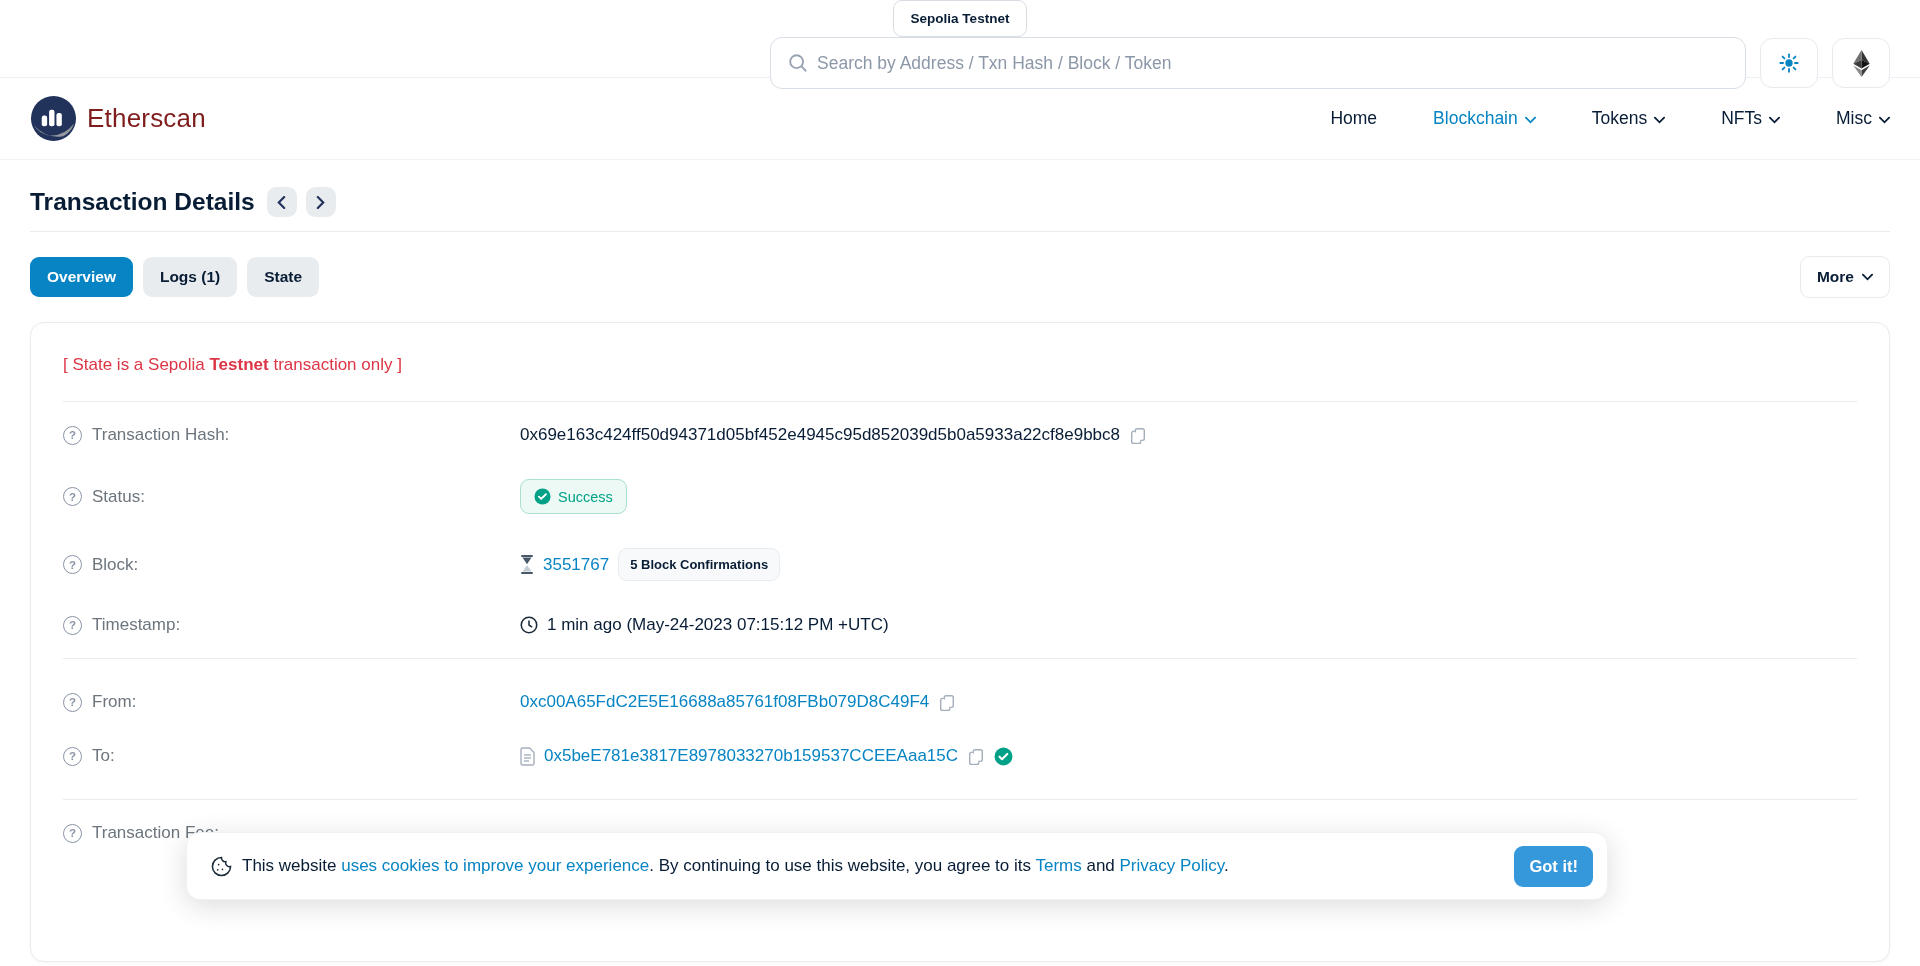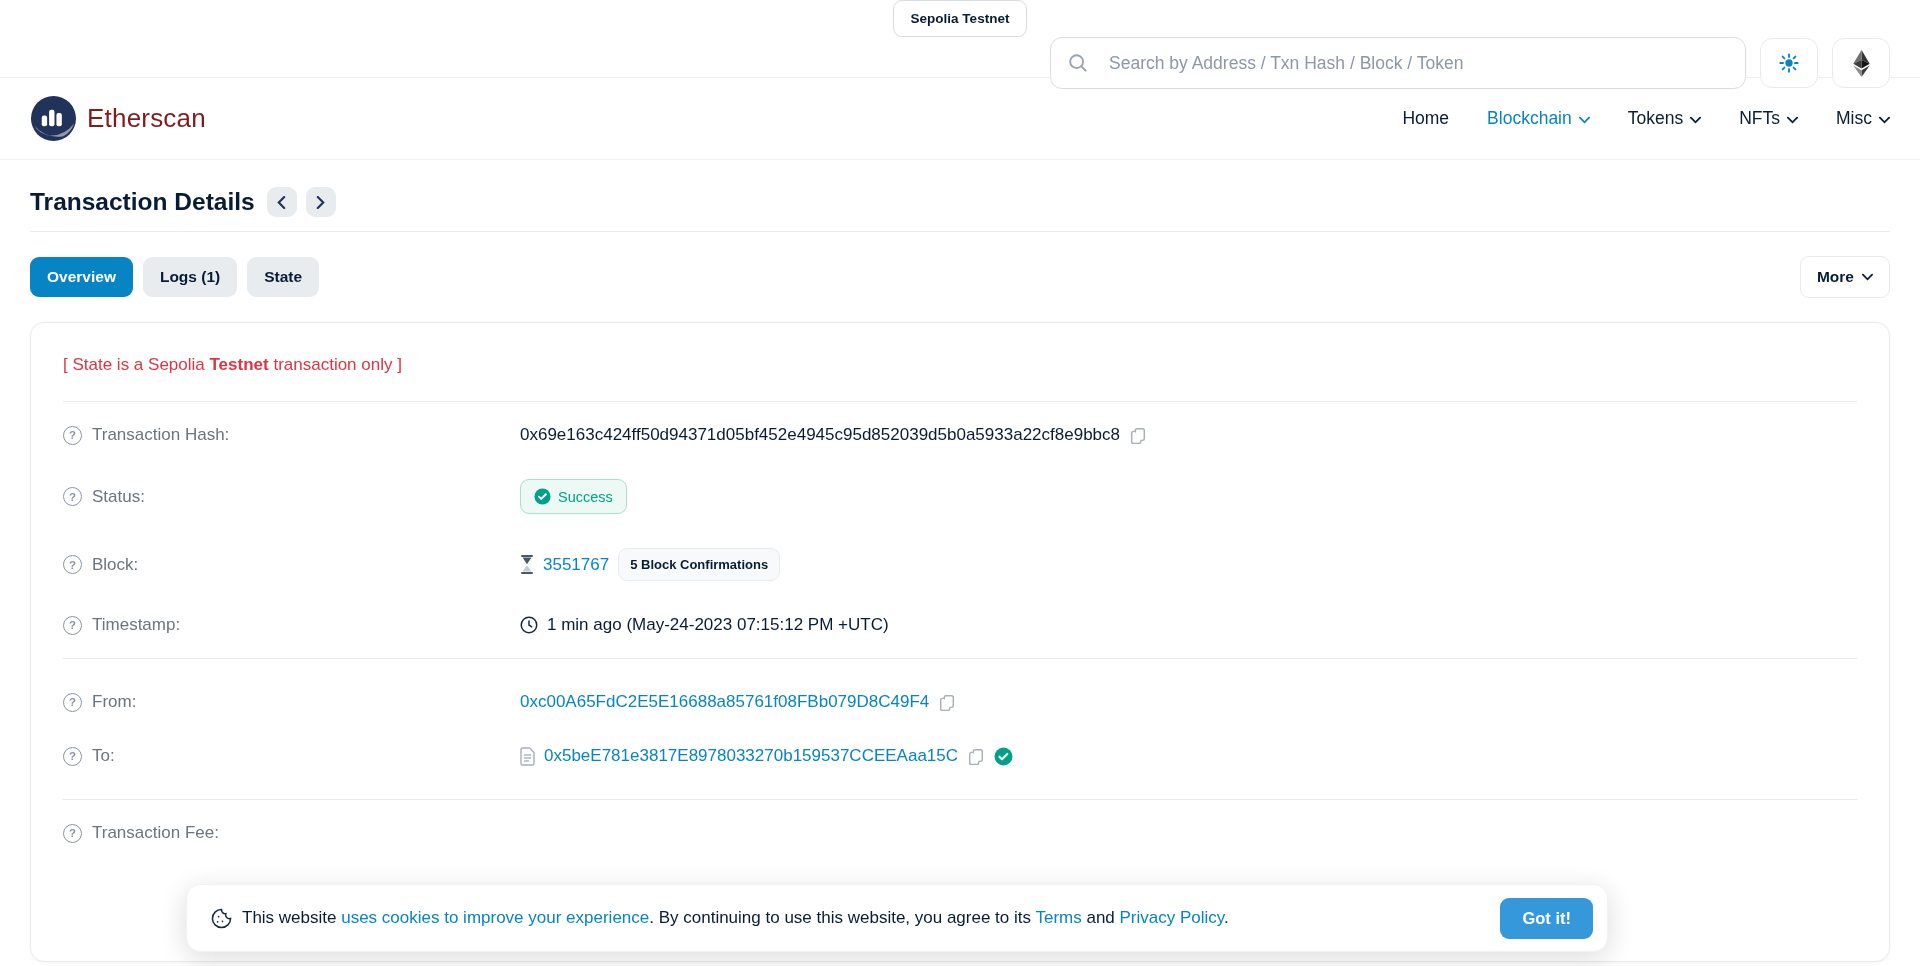--- a/index.html
+++ b/index.html
@@ -5,34 +5,34 @@
   * { margin:0; padding:0; box-sizing:border-box; }
   html,body { width:1920px; height:966px; overflow:hidden; background:#fff;
     font-family:"Liberation Sans", sans-serif; color:#081d35; }
 
   
   .topbar { height:78px; display:flex; align-items:center; padding:0 30px;
     border-bottom:1px solid #eef0f3; background:#fff;flex-direction:column; }
   .network-btn { border:1px solid #d7dce3; border-radius:9px; background:#fff;
     padding:10px 17px; font-size:13.5px; font-weight:700; color:#081d35; cursor:pointer; }
   .topbar-right { margin-left:auto; display:flex; align-items:center; gap:14px; }
-  .searchbox { width:696px; height:52px; border:1px solid #d8dee6; border-radius:12px;
-    background:#fff; display:flex; align-items:center; padding:0 16px; gap:20px; }
+  .searchbox { width:976px; height:52px; border:1px solid #d8dee6; border-radius:12px;
+    background:#fff; display:flex; align-items:center; padding:0 16px; gap:8px; }
   .searchbox input { border:none; outline:none; flex:1; font-size:17.5px;
     font-family:"Liberation Sans", sans-serif; color:#081d35; background:transparent; }
   .searchbox input::placeholder { color:#8c97a7; }
   .icon-btn { width:58px; height:50px; border:1px solid #e7ebf0; border-radius:12px;
     background:#fff; display:flex; align-items:center; justify-content:center; cursor:pointer; }
 
   
   .header { height:82px; display:flex; align-items:center; padding:0 30px;
     border-bottom:1px solid #f0f2f5; background:#fff; }
   .brand { display:flex; align-items:center; gap:10px; }
   .brand-name { font-size:26px; font-weight:500; color:#7f1d1d; letter-spacing:.2px; }
-  .nav { margin-left:auto; display:flex; align-items:center; gap:38px; }
+  .nav { margin-left:auto; display:flex; align-items:center; gap:56px; }
   .nav-item { display:flex; align-items:center; gap:7px; font-size:17.5px; font-weight:500;
     color:#081d35; cursor:pointer; }
   .nav-item.active { color:#0784c3; }
   .nav-item svg { margin-top:2px; }
 
   
   .title-section { margin:0 30px; padding:27px 0 14px; display:flex; align-items:center;
     gap:12px; border-bottom:1px solid #e9ecef; }
   .page-title { font-size:24.5px; font-weight:700; color:#081d35; }
   .nav-sq { width:30px; height:30px; border:none; border-radius:9px; background:#e9ecef;
@@ -67,27 +67,27 @@
   a.blue-link { color:#0784c3; text-decoration:none; cursor:pointer; }
   .copy-btn { background:none; border:none; cursor:pointer; display:flex; padding:0; }
 
   .status-badge { display:inline-flex; align-items:center; gap:7px; padding:8px 13px;
     border-radius:9px; background:#ecf9f4; border:1px solid #abe0cd; color:#00a186;
     font-size:14.5px; font-weight:500; }
   .conf-badge { margin-left:0; padding:8px 11px; border-radius:9px; background:#f8f9fa;
     border:1px solid #e9ecef; font-size:13px; font-weight:700; color:#081d35; }
 
   
-  .cookie-banner { position:fixed; left:186px; top:884px; width:1422px; height:68px;
+  .cookie-banner { position:fixed; left:186px; top:832px; width:1422px; height:68px;
     background:#fff; border:1px solid #f0f1f4; border-radius:14px; z-index:50;
     box-shadow:0 6px 28px rgba(0,0,0,.14); display:flex; align-items:center;
     padding:0 14px 0 24px; gap:10px; font-size:17px; color:#081d35; }
   .cookie-banner a { color:#0784c3; text-decoration:none; cursor:pointer; }
   .gotit-btn { margin-left:auto; background:#3498db; border:none; color:#fff;
-    font-size:16.5px; font-weight:700; padding:11px 22px; border-radius:9px; cursor:pointer;
+    font-size:16.5px; font-weight:700; padding:11px 15px; border-radius:9px; cursor:pointer;
     font-family:"Liberation Sans",sans-serif; }
 </style>
 </head>
 <body>
 
 <div class="topbar">
   <button class="network-btn">Sepolia Testnet</button>
   <div class="topbar-right">
     <div class="searchbox">
       <span style="display:flex;">

